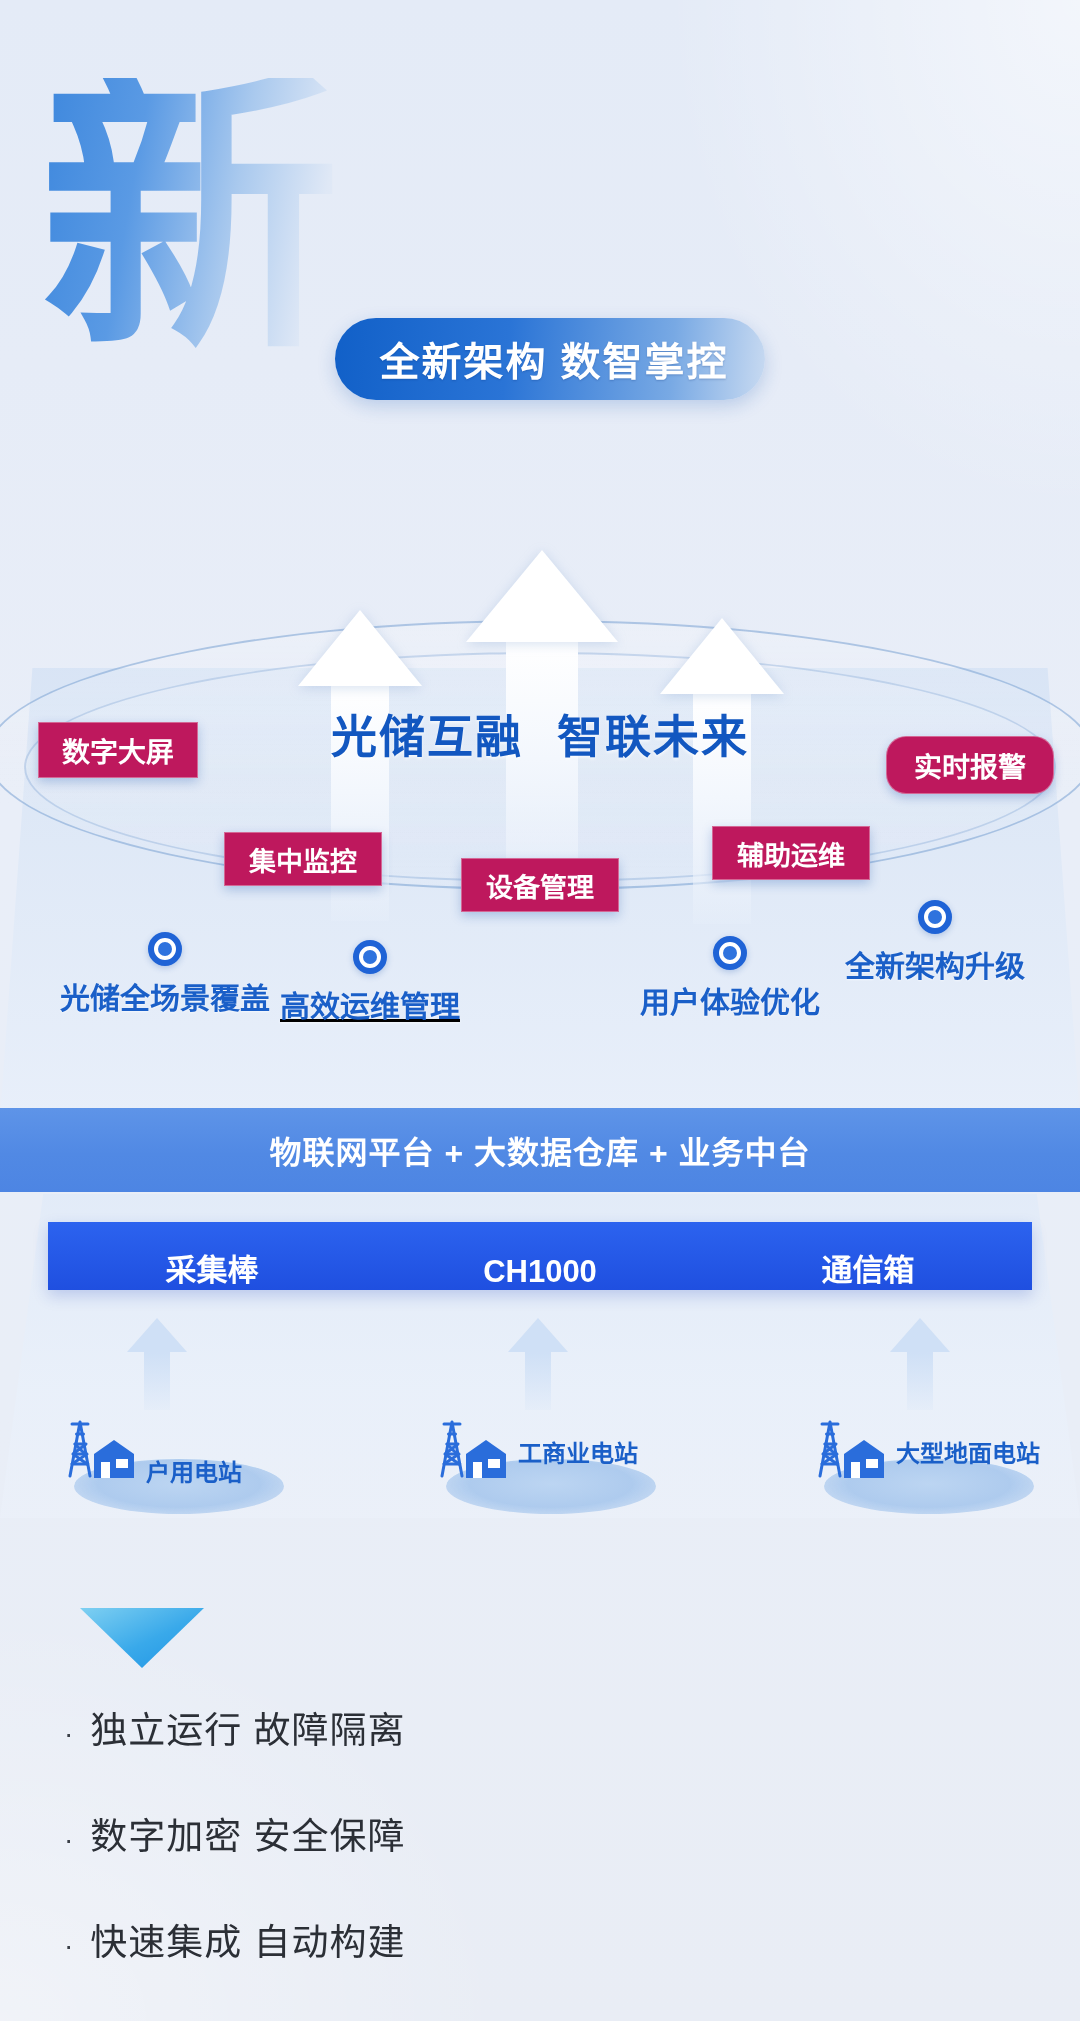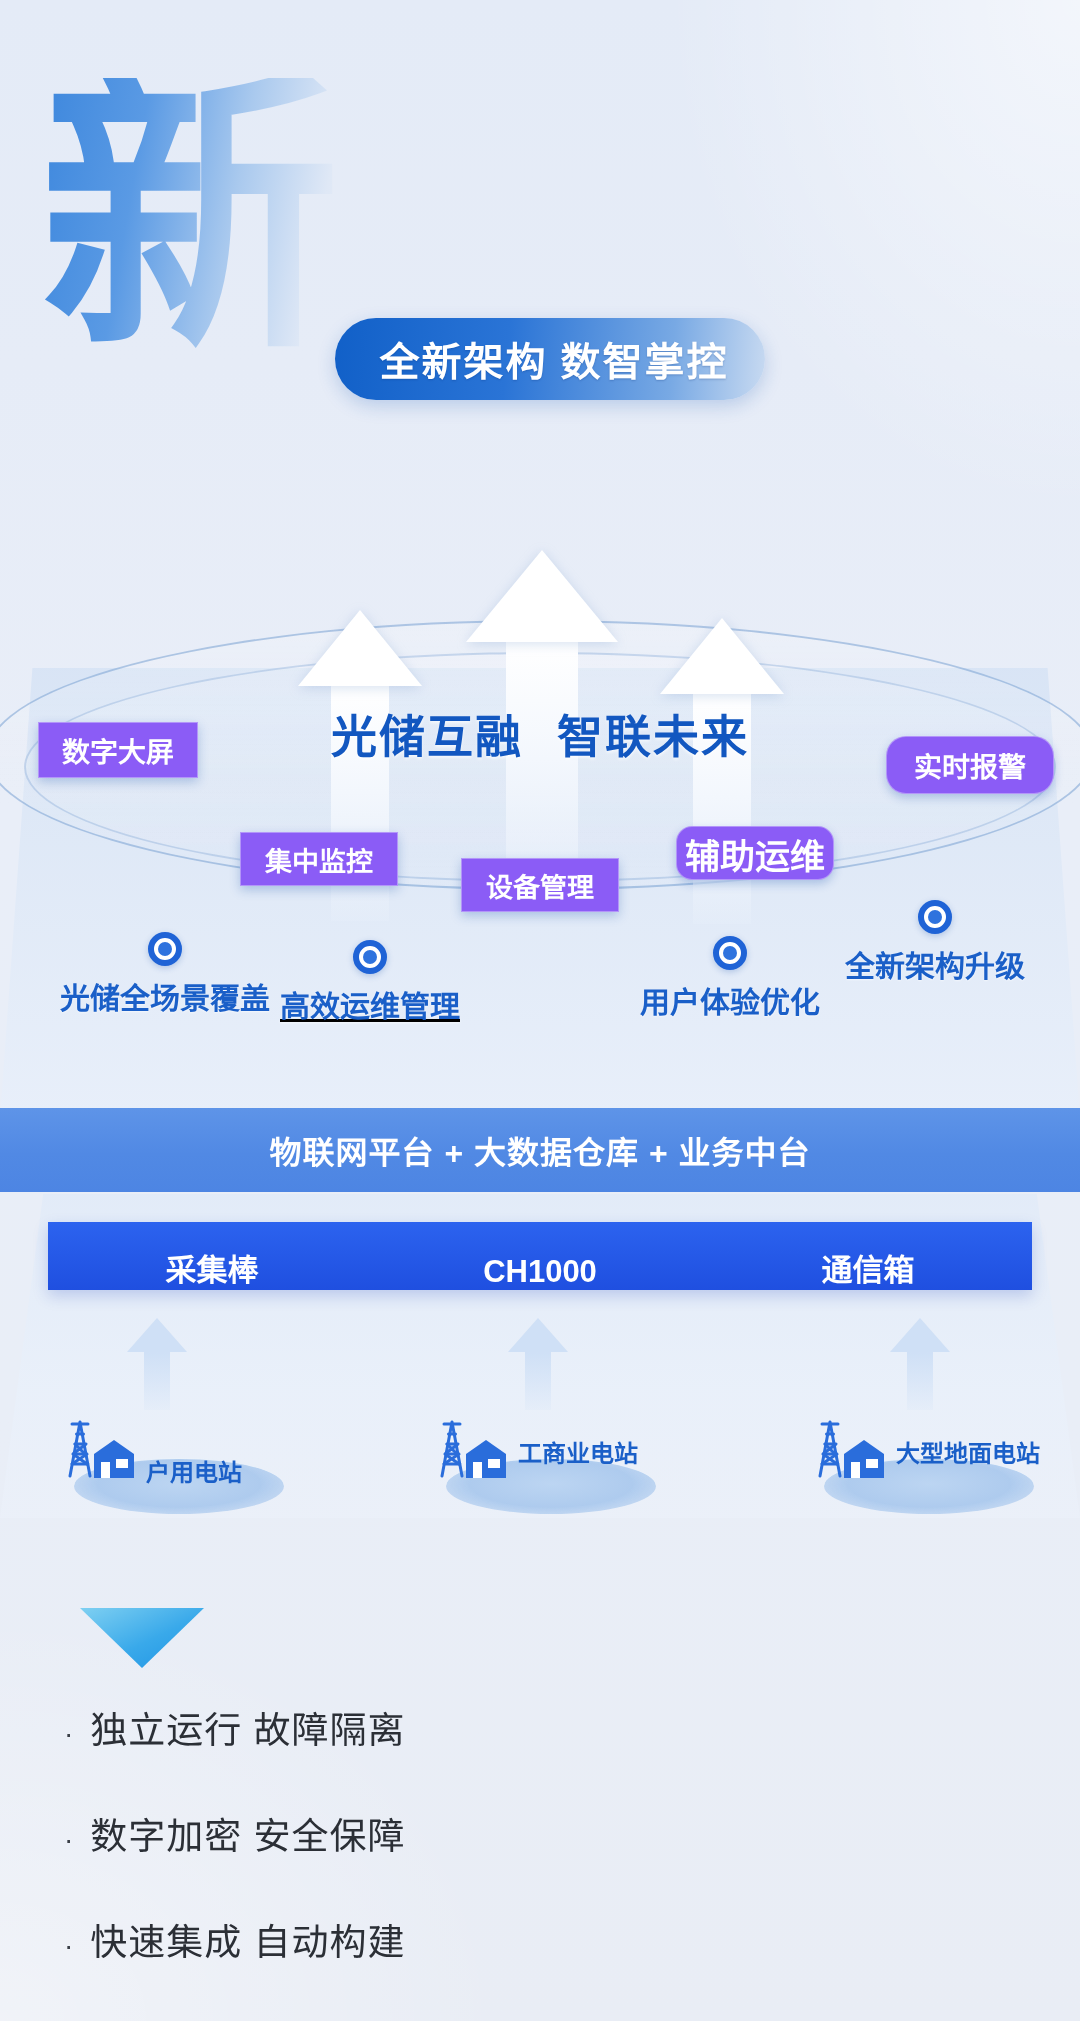--- a/index.html
+++ b/index.html
@@ -72,30 +72,30 @@
 
   .headline{
     position:absolute; left:0; top:700px; width:1080px; text-align:center;
     font-size:46px; font-weight:700; color:#1257c0; letter-spacing:2px;
     text-shadow:0 2px 3px rgba(255,255,255,.65);
   }
   .headline .gap{ display:inline-block; width:34px; }
 
   .tag{
     position:absolute;
-    background:#8b5cf6; color:#fff; font-weight:700;
+    background:#be185d; color:#fff; font-weight:700;
     display:flex; align-items:center; justify-content:center;
     box-shadow:0 4px 10px rgba(30,85,175,.28);
     border:1px solid rgba(255,255,255,.35);
   }
   .tag-left   { left:38px;  top:722px; width:160px; height:56px; font-size:28px; }
   .tag-right  { left:886px; top:736px; width:168px; height:58px; font-size:28px;border-radius:20px; }
-  .tag-mid1   { left:240px; top:832px; width:158px; height:54px; font-size:27px; }
+  .tag-mid1   { left:224px; top:832px; width:158px; height:54px; font-size:27px; }
   .tag-mid2   { left:461px; top:858px; width:158px; height:54px; font-size:27px; }
-  .tag-mid3   { left:676px; top:826px; width:158px; height:54px; font-size:35px;border-radius:16px; }
+  .tag-mid3   { left:712px; top:826px; width:158px; height:54px; font-size:27px; }
 
   .bullet{ position:absolute; display:flex; flex-direction:column; align-items:center; }
   .bullet .dot{
     width:34px;height:34px;border-radius:50%;
     border:6px solid #1f63d6; background:#fff;
     display:flex;align-items:center;justify-content:center;
     box-shadow:0 2px 6px rgba(25,80,170,.25);
   }
   .bullet .dot i{ width:14px;height:14px;border-radius:50%;background:#2f73de;display:block; }
   .bullet .txt{ margin-top:8px; font-size:30px; font-weight:700; color:#1a5fc8; white-space:nowrap;

